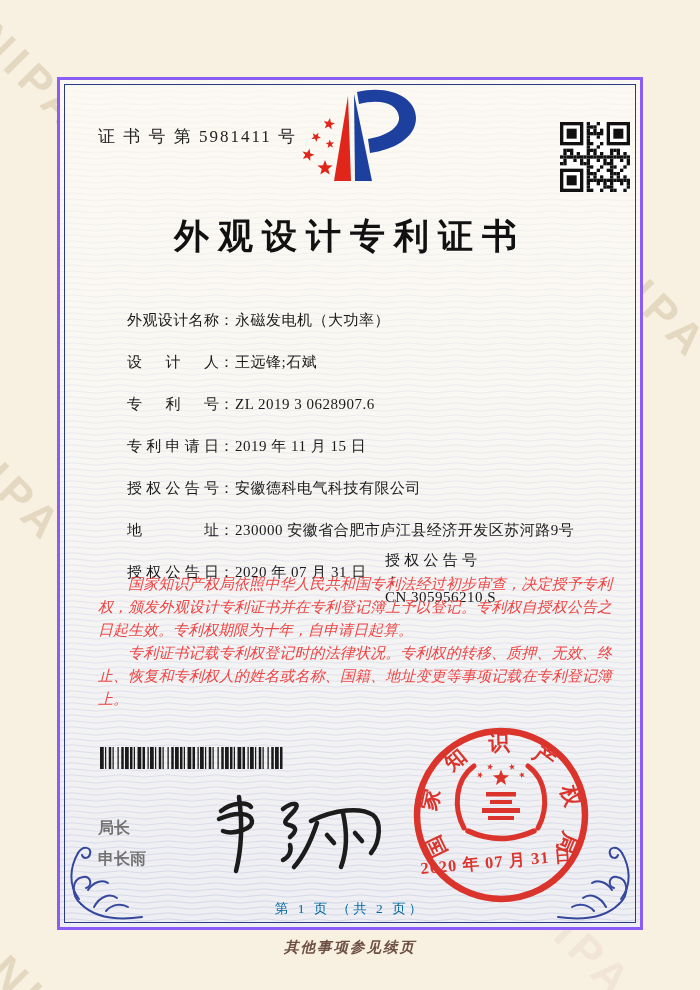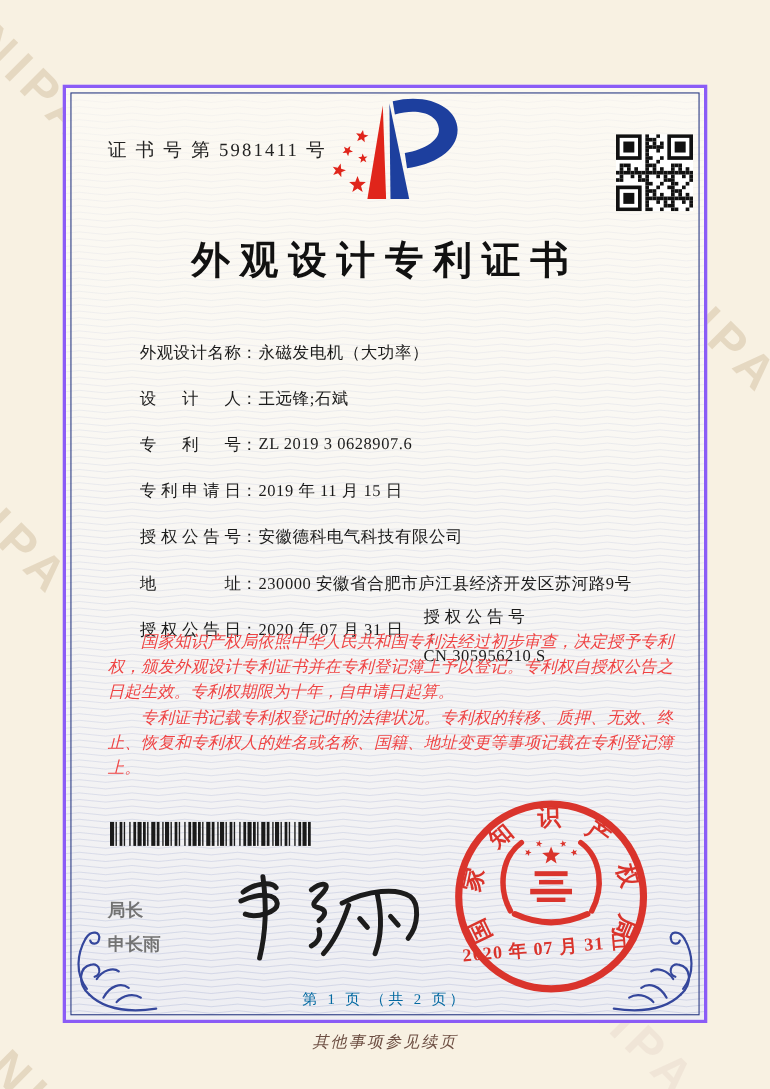--- a/index.html
+++ b/index.html
@@ -44,21 +44,21 @@
   .barcode{position:absolute;left:40px;top:667px;}
   .director{position:absolute;left:38px;top:712px;
     font-family:Liberation Mono, monospace;
     font-size:16px;font-weight:bold;color:#737373;margin-top:26px;}
   .director div{margin-bottom:10px;}
   .signature{position:absolute;left:135px;top:685px;}
   .seal{position:absolute;left:346px;top:640px;}
   .pagenum{position:absolute;left:0;top:820px;width:100%;text-align:center;
     font-size:13.5px;letter-spacing:3px;color:#0369a1;}
   .footnote{position:absolute;left:0;top:938px;width:100%;text-align:center;
-    font-size:14.5px;font-style:italic;letter-spacing:2px;color:#6d4f43;}
+    font-size:14.5px;font-style:italic;letter-spacing:2px;color:#6d4f43;font-weight:bold;}
   .flourish{position:absolute;bottom:2px;}
   .flourish.bl{left:2px;}
   .flourish.br{right:2px;transform:scaleX(-1);}
 </style>
 </head>
 <body>
 
 <span class="wm" style="left:-25px;top:-15px;">CNIPA</span>
 <span class="wm" style="left:600px;top:215px;">CNIPA</span>
 <span class="wm" style="left:-45px;top:398px;">CNIPA</span>

